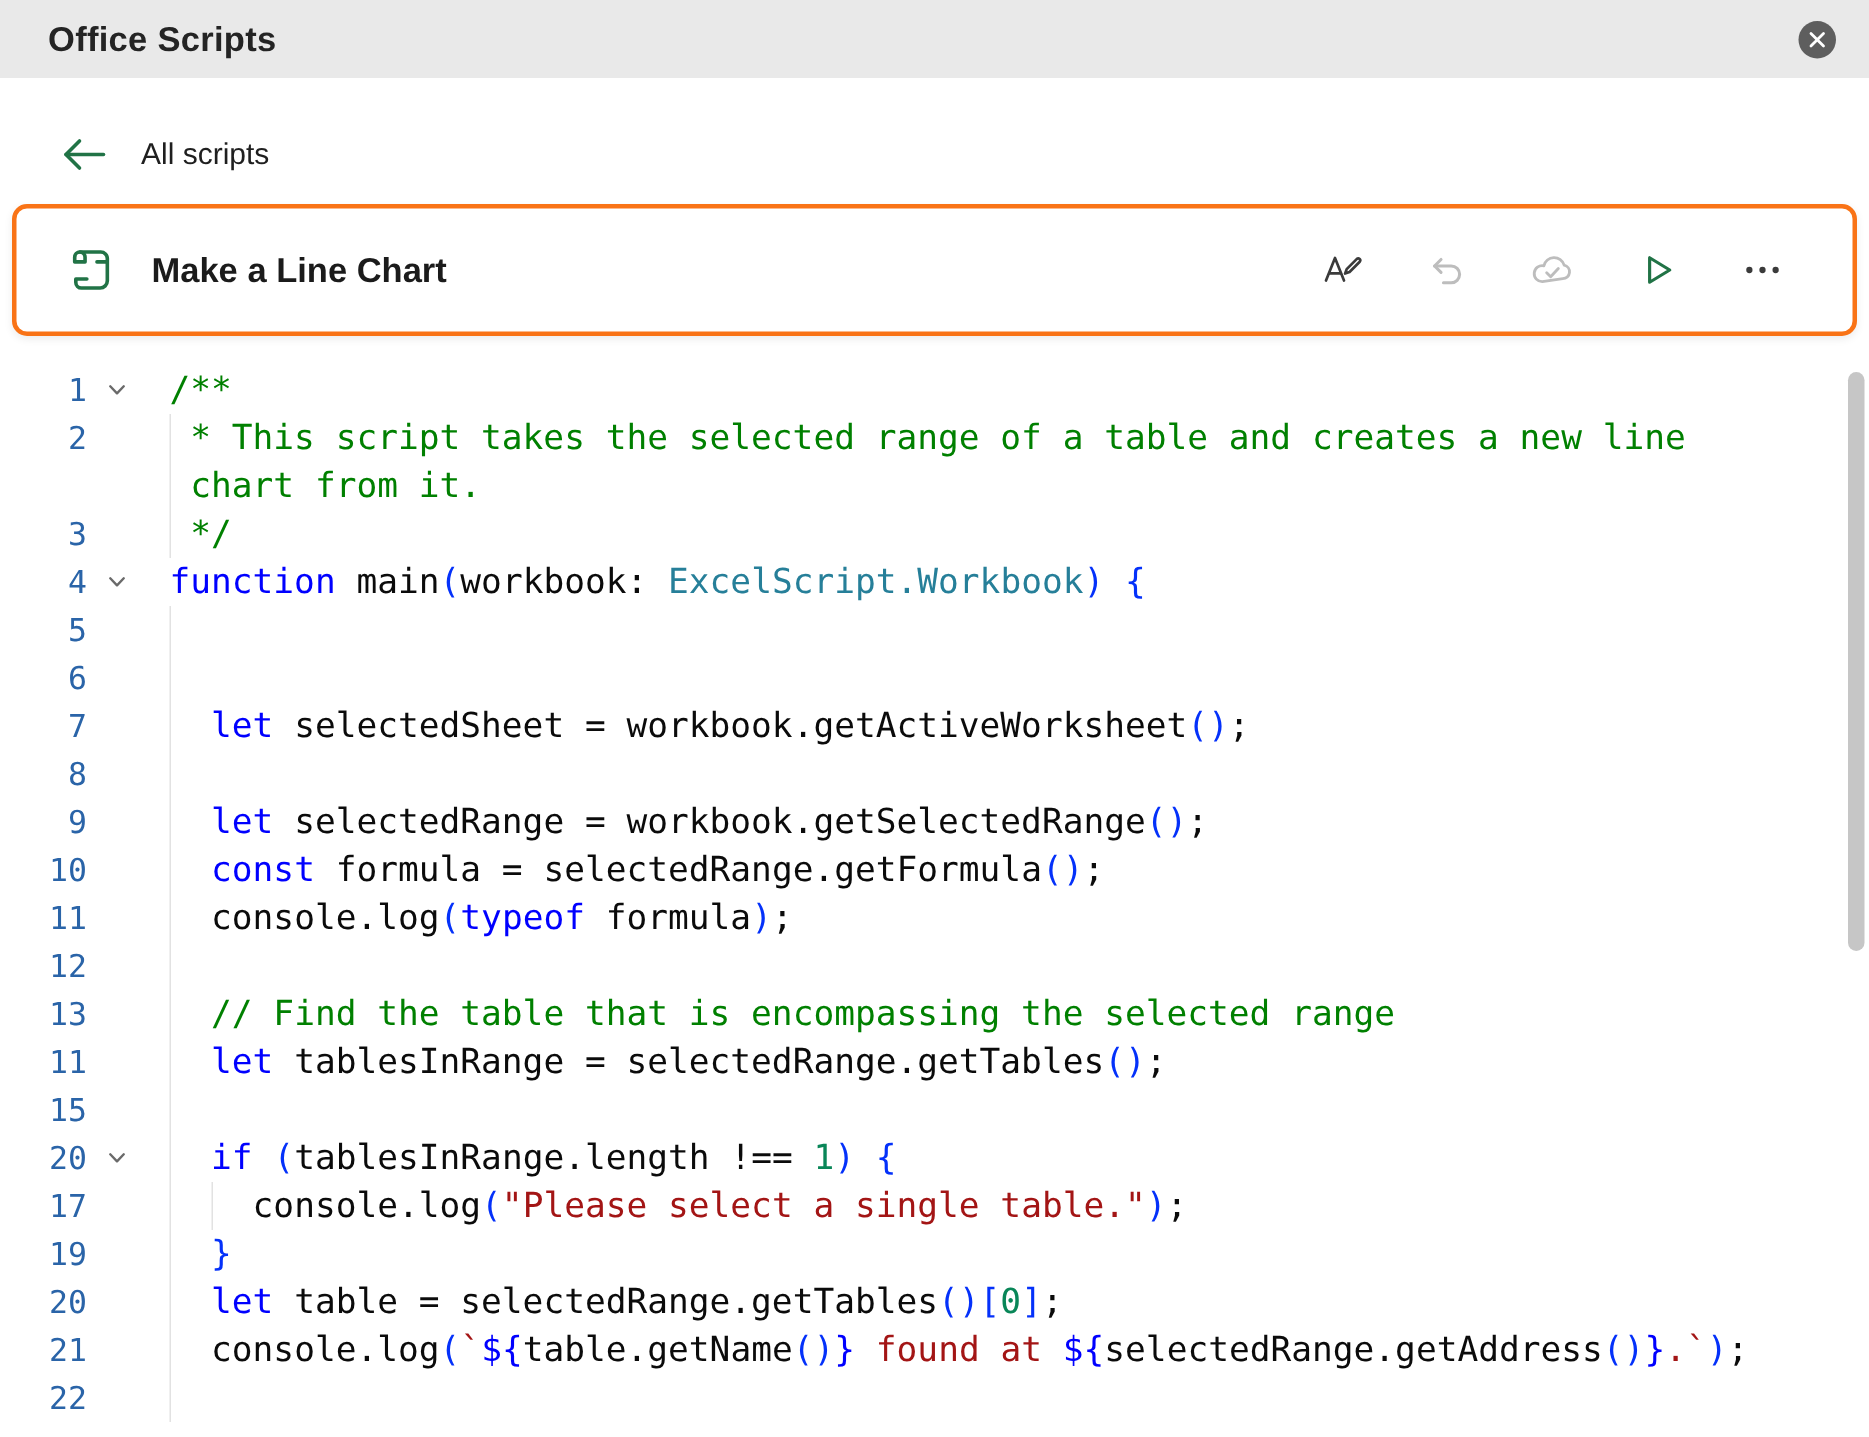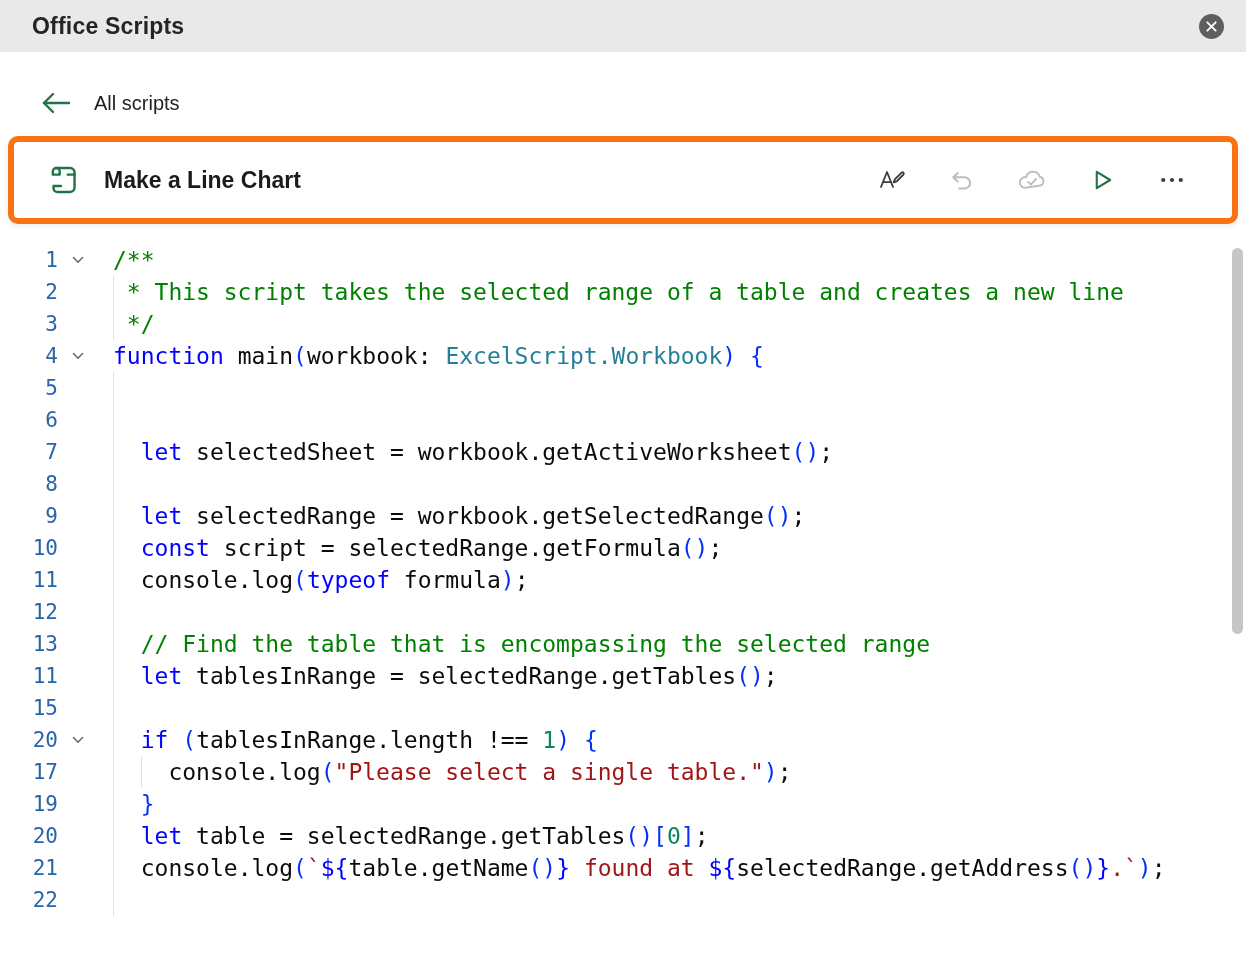--- a/index.html
+++ b/index.html
@@ -12,21 +12,21 @@
   .app-title { font-size:23px; font-weight:700; color:#242424; letter-spacing:.2px; }
   .close-btn { width:25px; height:25px; border-radius:50%; background:var(--close-bg,#5e5e5e);
     display:flex; align-items:center; justify-content:center; cursor:pointer; flex:none; }
 
   
   .back-row { display:flex; align-items:center; gap:22px; padding:38px 0 20px 40px; cursor:pointer; }
   .back-arrow { color:var(--accent,#217346); display:flex; }
   .back-label { font-size:20px; color:#1f1f1f; }
 
   
-  .script-card { margin:0 8px; height:88px; background:#fff; border:6px solid #f97316;
+  .script-card { margin:0 8px; height:88px; background:#fff; border:3px solid #f97316;
     border-radius:10px; box-shadow:0 2px 6px rgba(0,0,0,.08);
     display:flex; align-items:center; padding:0 44px 0 30px; }
   .script-icon { color:var(--accent,#217346); display:flex; flex:none; }
   .card-title { font-size:23px; font-weight:700; color:#1b1b1b; margin-left:22px; flex:1;
     white-space:nowrap; overflow:hidden; }
   .card-toolbar { display:flex; align-items:center; gap:38px; }
   .tb-btn { width:32px; height:32px; display:flex; align-items:center; justify-content:center;
     cursor:pointer; border-radius:4px; }
   .dark-icon { color:var(--icon-dark,#3b3b3b); }
   .disabled-icon { color:var(--disabled,#bdbdbd); cursor:default; }
@@ -128,30 +128,31 @@
     </div>
   </div>
 </div>
 
 <div class="editor">
   <div>
       <div class="code-line"><span class="line-num">1</span><span class="fold-col"><svg width="16" height="16" viewBox="0 0 16 16">
             <polyline points="3.5,5.5 8,10.2 12.5,5.5" fill="none" stroke="#6a6a6a" stroke-width="1.6" stroke-linecap="round" stroke-linejoin="round"></polyline>
           </svg></span><span class="code-text"><span class="tok-c">/**</span></span></div>
       <div class="code-line"><span class="line-num">2</span><span class="fold-col"></span><span class="code-text"><i class="guide" style="left: 0ch;"></i><span class="tok-c"> * This script takes the selected range of a table and creates a new line</span></span></div>
+      <div class="code-line"><span class="line-num"></span><span class="fold-col"></span><span class="code-text"><i class="guide" style="left: 0ch;"></i><span class="tok-c"> chart from it.</span></span></div>
       <div class="code-line"><span class="line-num">3</span><span class="fold-col"></span><span class="code-text"><i class="guide" style="left: 0ch;"></i><span class="tok-c"> */</span></span></div>
       <div class="code-line"><span class="line-num">4</span><span class="fold-col"><svg width="16" height="16" viewBox="0 0 16 16">
             <polyline points="3.5,5.5 8,10.2 12.5,5.5" fill="none" stroke="#6a6a6a" stroke-width="1.6" stroke-linecap="round" stroke-linejoin="round"></polyline>
           </svg></span><span class="code-text"><span class="tok-k">function</span><span class="tok-p"> main</span><span class="tok-b">(</span><span class="tok-p">workbook</span><span class="tok-p">: </span><span class="tok-t">ExcelScript.Workbook</span><span class="tok-b">)</span><span class="tok-p"> </span><span class="tok-b">{</span></span></div>
       <div class="code-line"><span class="line-num">5</span><span class="fold-col"></span><span class="code-text"><i class="guide" style="left: 0ch;"></i><span class="tok-p">  </span></span></div>
       <div class="code-line"><span class="line-num">6</span><span class="fold-col"></span><span class="code-text"><i class="guide" style="left: 0ch;"></i></span></div>
       <div class="code-line"><span class="line-num">7</span><span class="fold-col"></span><span class="code-text"><i class="guide" style="left: 0ch;"></i><span class="tok-p">  </span><span class="tok-k">let</span><span class="tok-p"> selectedSheet = workbook.getActiveWorksheet</span><span class="tok-b">()</span><span class="tok-p">;</span></span></div>
       <div class="code-line"><span class="line-num">8</span><span class="fold-col"></span><span class="code-text"><i class="guide" style="left: 0ch;"></i></span></div>
       <div class="code-line"><span class="line-num">9</span><span class="fold-col"></span><span class="code-text"><i class="guide" style="left: 0ch;"></i><span class="tok-p">  </span><span class="tok-k">let</span><span class="tok-p"> selectedRange = workbook.getSelectedRange</span><span class="tok-b">()</span><span class="tok-p">;</span></span></div>
-      <div class="code-line"><span class="line-num">10</span><span class="fold-col"></span><span class="code-text"><i class="guide" style="left: 0ch;"></i><span class="tok-p">  </span><span class="tok-k">const</span><span class="tok-p"> script = selectedRange.getFormula</span><span class="tok-b">()</span><span class="tok-p">;</span></span></div>
+      <div class="code-line"><span class="line-num">10</span><span class="fold-col"></span><span class="code-text"><i class="guide" style="left: 0ch;"></i><span class="tok-p">  </span><span class="tok-k">const</span><span class="tok-p"> formula = selectedRange.getFormula</span><span class="tok-b">()</span><span class="tok-p">;</span></span></div>
       <div class="code-line"><span class="line-num">11</span><span class="fold-col"></span><span class="code-text"><i class="guide" style="left: 0ch;"></i><span class="tok-p">  </span><span class="tok-p">console.log</span><span class="tok-b">(</span><span class="tok-k">typeof</span><span class="tok-p"> formula</span><span class="tok-b">)</span><span class="tok-p">;</span></span></div>
       <div class="code-line"><span class="line-num">12</span><span class="fold-col"></span><span class="code-text"><i class="guide" style="left: 0ch;"></i></span></div>
       <div class="code-line"><span class="line-num">13</span><span class="fold-col"></span><span class="code-text"><i class="guide" style="left: 0ch;"></i><span class="tok-p">  </span><span class="tok-c">// Find the table that is encompassing the selected range</span></span></div>
       <div class="code-line"><span class="line-num">11</span><span class="fold-col"></span><span class="code-text"><i class="guide" style="left: 0ch;"></i><span class="tok-p">  </span><span class="tok-k">let</span><span class="tok-p"> tablesInRange = selectedRange.getTables</span><span class="tok-b">()</span><span class="tok-p">;</span></span></div>
       <div class="code-line"><span class="line-num">15</span><span class="fold-col"></span><span class="code-text"><i class="guide" style="left: 0ch;"></i></span></div>
       <div class="code-line"><span class="line-num">20</span><span class="fold-col"><svg width="16" height="16" viewBox="0 0 16 16">
             <polyline points="3.5,5.5 8,10.2 12.5,5.5" fill="none" stroke="#6a6a6a" stroke-width="1.6" stroke-linecap="round" stroke-linejoin="round"></polyline>
           </svg></span><span class="code-text"><i class="guide" style="left: 0ch;"></i><span class="tok-p">  </span><span class="tok-k">if</span><span class="tok-p"> </span><span class="tok-b">(</span><span class="tok-p">tablesInRange.length !== </span><span class="tok-n">1</span><span class="tok-b">)</span><span class="tok-p"> </span><span class="tok-b">{</span></span></div>
       <div class="code-line"><span class="line-num">17</span><span class="fold-col"></span><span class="code-text"><i class="guide" style="left: 0ch;"></i><i class="guide" style="left: 2ch;"></i><span class="tok-p">    </span><span class="tok-p">console.log</span><span class="tok-b">(</span><span class="tok-s">"Please select a single table."</span><span class="tok-b">)</span><span class="tok-p">;</span></span></div>
       <div class="code-line"><span class="line-num">19</span><span class="fold-col"></span><span class="code-text"><i class="guide" style="left: 0ch;"></i><span class="tok-p">  </span><span class="tok-b">}</span></span></div>

